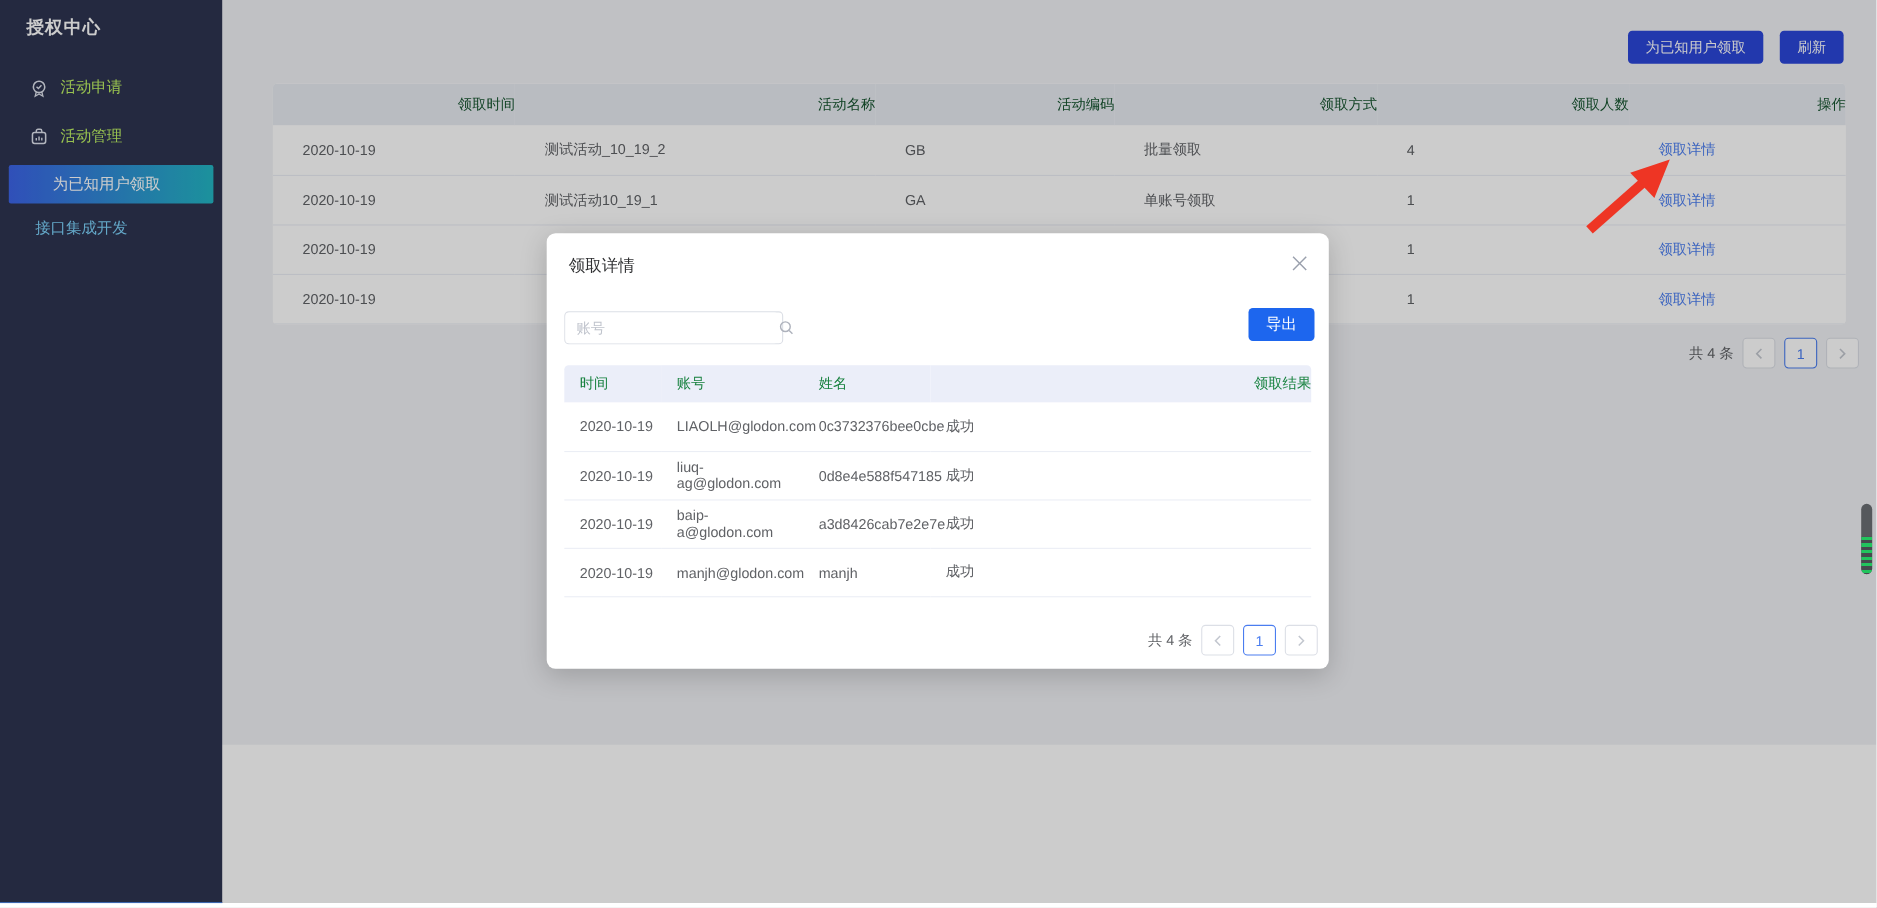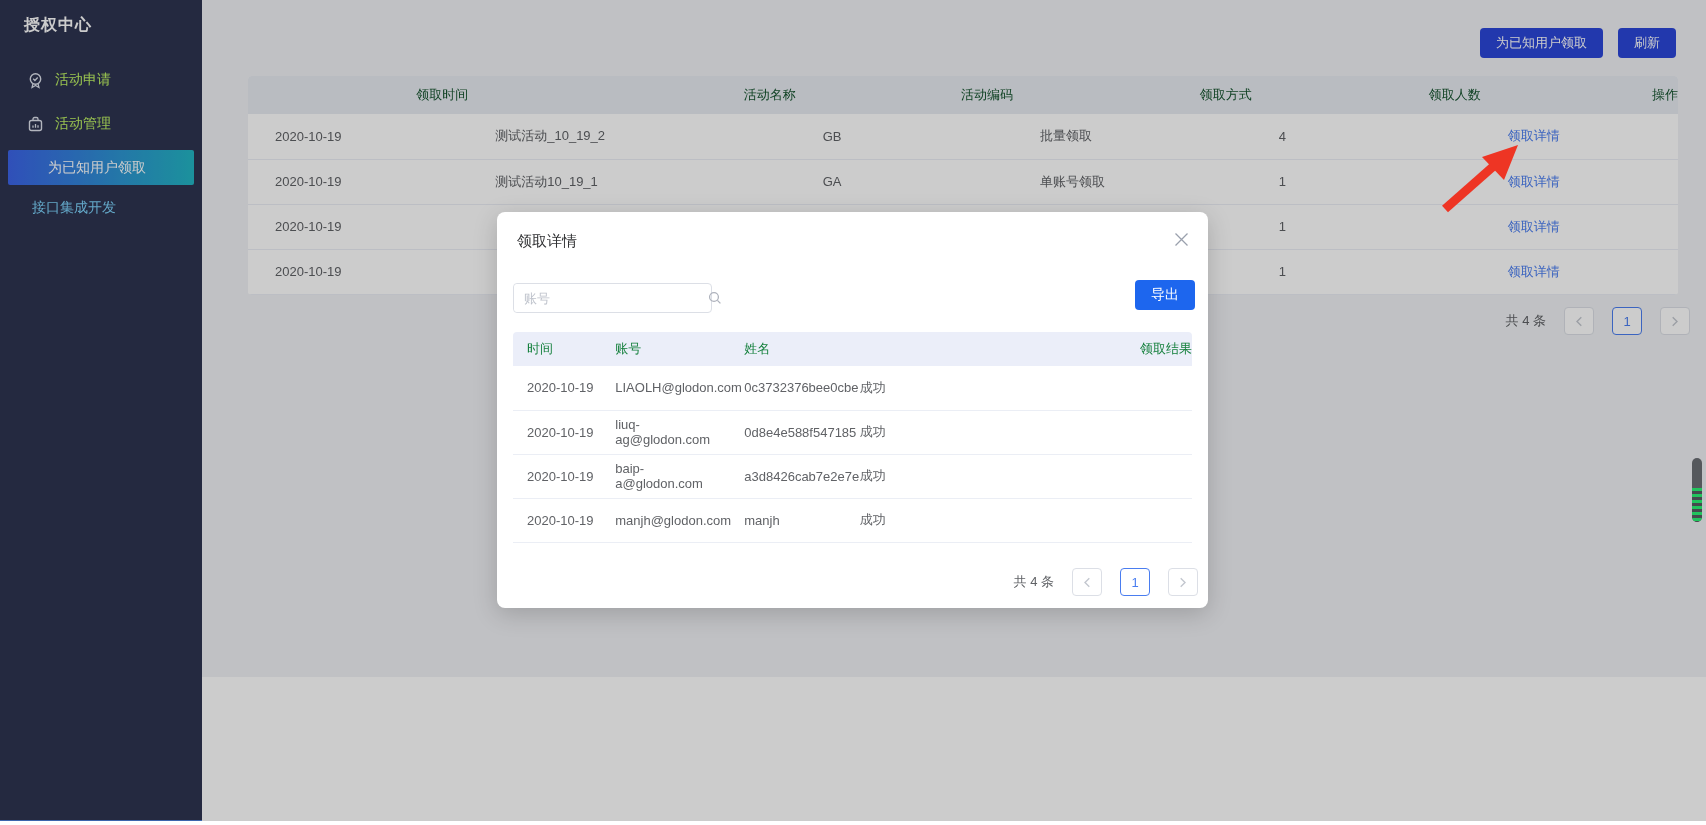--- a/index.html
+++ b/index.html
@@ -35,21 +35,21 @@
 
   .card { position:absolute; left:46px; top:76px; width:1430px; background:#fff;
     border-radius:4px; overflow:hidden; }
   table { border-collapse:collapse; table-layout:fixed; width:100%; }
   .main-table th { background:#e8ebf2; height:38px; text-align:right; font-weight:normal;
     color:#14532d; font-size:13px; padding-left:27px; }
   .main-table td { height:45px; border-bottom:1px solid #ebeef5; color:#606266;
     font-size:13px; padding-left:27px; background:#fff; }
   .link { color:#4a7df0; cursor:pointer; text-decoration:none; font-size:13px; }
 
-  .pagination { display:flex; align-items:center; gap:18px; font-size:13px; color:#606266; }
+  .pagination { display:flex; align-items:center; gap:8px; font-size:13px; color:#606266; }
   .main-pg { position:absolute; top:307px; right:16px; }
   .pg-btn { width:30px; height:28px; background:#fff; border:1px solid #dcdfe6; border-radius:4px;
     display:flex; align-items:center; justify-content:center; color:#b8bcc4; cursor:pointer; }
   .pg-btn.page { color:#4a7df0; border-color:#4a7df0; font-size:13px; }
 
   
   .mask { position:absolute; left:0; top:0; width:1706px; height:821px;
     background:rgba(0,0,0,0.2); z-index:10; }
   .dialog { position:absolute; left:497px; top:212px; width:711px; height:396px;
     background:#fff; border-radius:8px; z-index:20;

